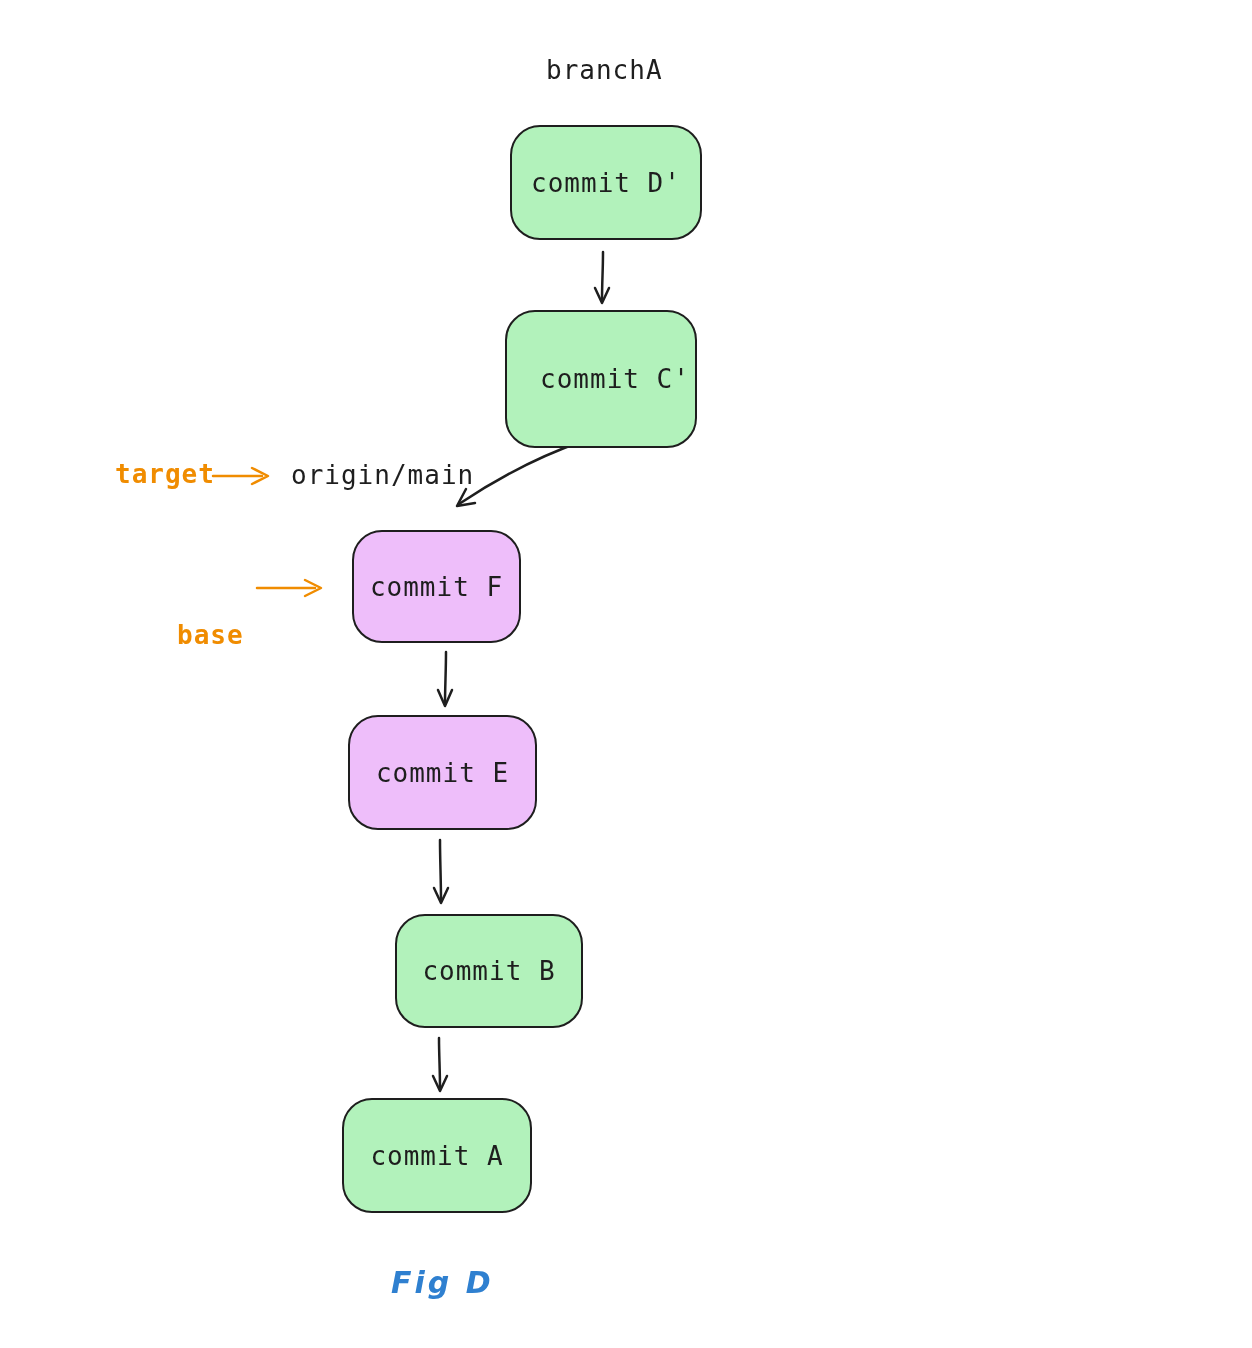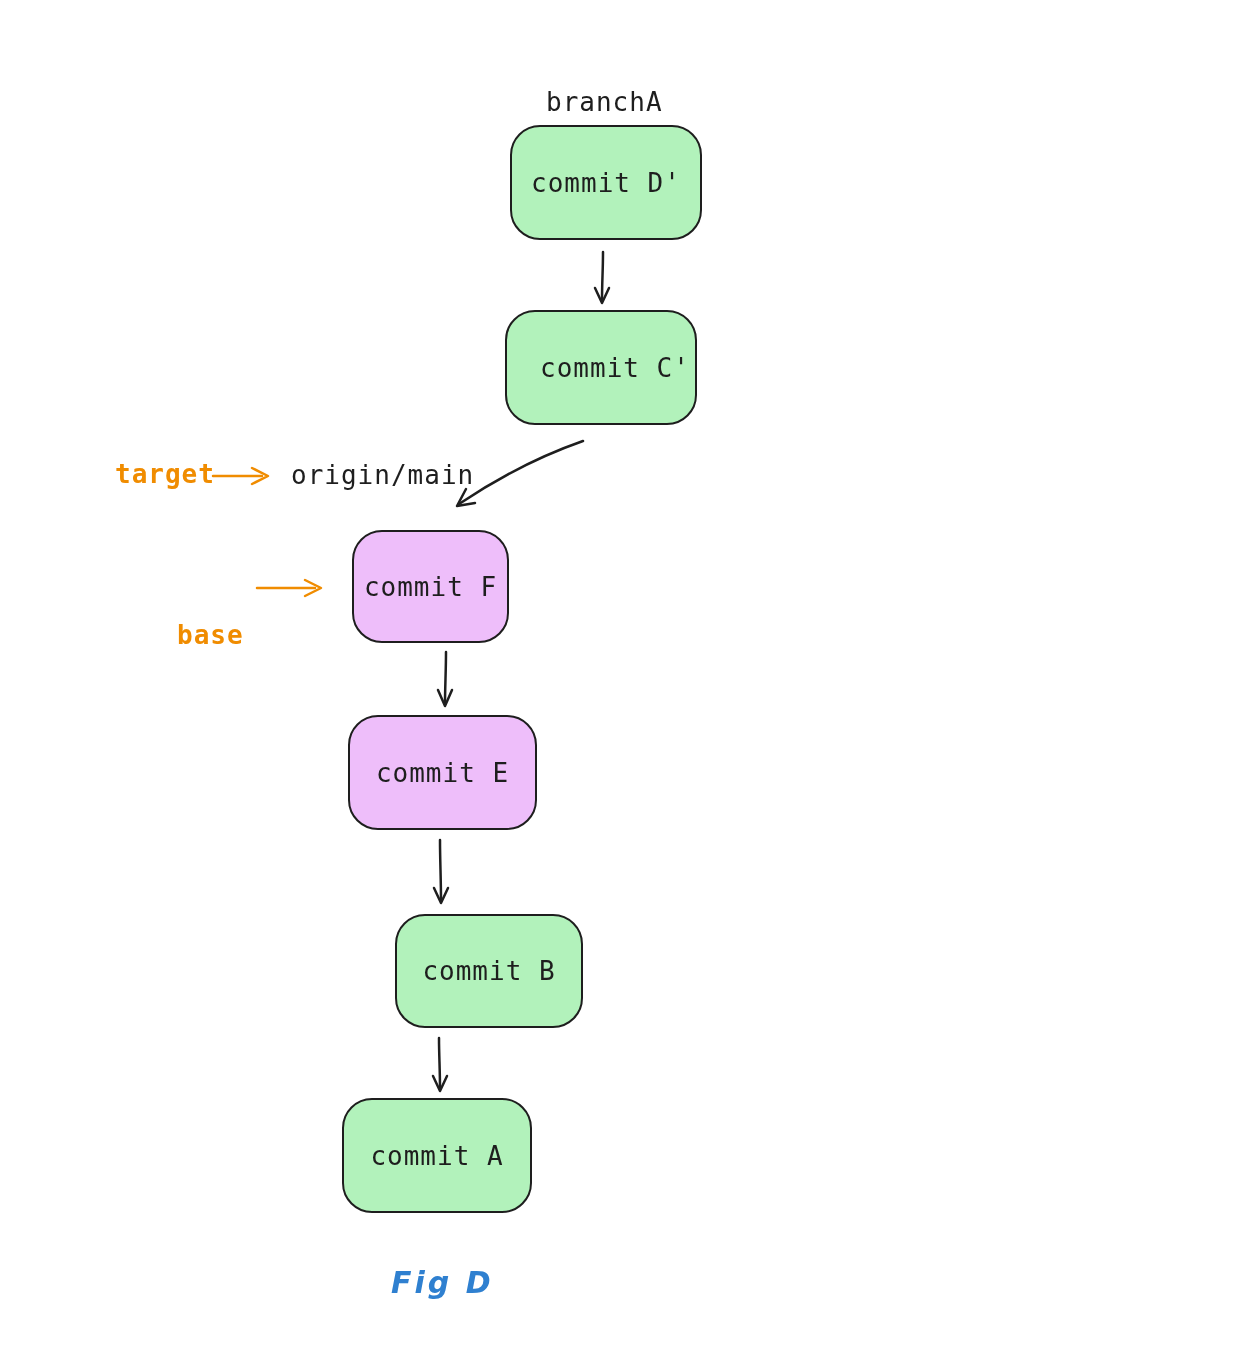--- a/index.html
+++ b/index.html
@@ -24,27 +24,27 @@
     font-size:26px;color:#1e1e1e;letter-spacing:1px;white-space:nowrap;
   }
   .lbl-orange{font-weight:bold;}
   .caption{
     position:absolute;
     font-family:"DejaVu Sans", sans-serif;
     font-style:italic;font-size:30px;letter-spacing:3px;white-space:nowrap;font-weight:bold;
   }
   
   #node-commit-d-prime{left:510px;top:125px;width:192px;height:115px;}
-  #node-commit-c-prime{left:505px;top:310px;width:192px;height:115px;padding-left:28px;}
-  #node-commit-f{left:352px;top:530px;width:157px;height:113px;}
+  #node-commit-c-prime{left:505px;top:310px;width:192px;height:138px;padding-left:28px;}
+  #node-commit-f{left:352px;top:530px;width:169px;height:113px;}
   #node-commit-e{left:348px;top:715px;width:189px;height:115px;}
   #node-commit-b{left:347px;top:914px;width:188px;height:114px;}
   #node-commit-a{left:342px;top:1098px;width:190px;height:115px;}
   
-  #branch-label{left:546px;top:55px;margin-top:32px;}
+  #branch-label{left:546px;top:55px;}
   #target-label{left:115px;top:459px;}
   #origin-main-label{left:291px;top:460px;}
   #base-label{left:177px;top:572px;margin-top:48px;}
   #fig-caption{left:391px;top:1265px;}
 </style>
 </head>
 <body>
 
 <div class="canvas">
 

